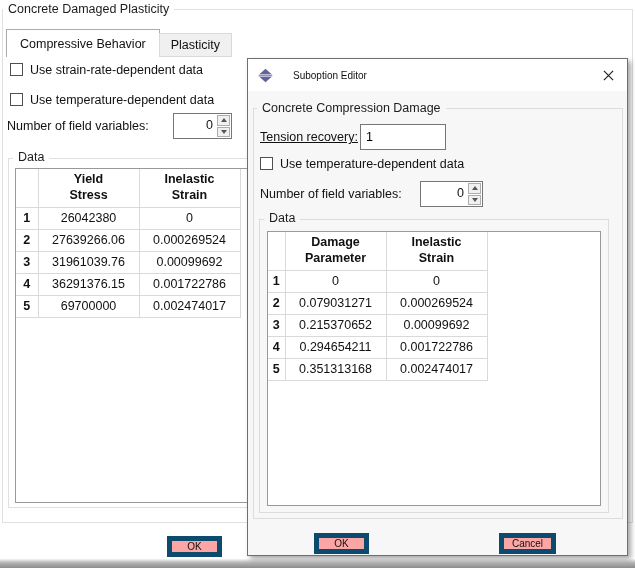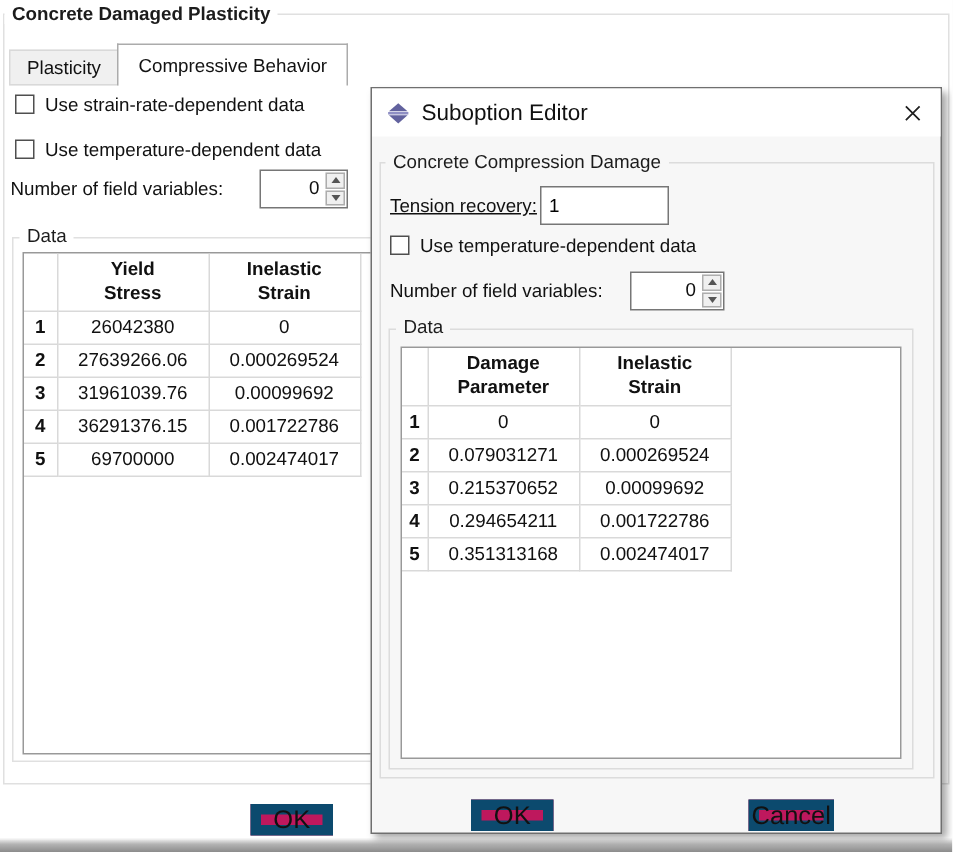--- a/index.html
+++ b/index.html
@@ -48,47 +48,47 @@
   .tablebox { position:absolute; background:#fff; border:1px solid #999; overflow:hidden; }
   .tablebox table { border-collapse:collapse; table-layout:fixed; }
   .tablebox th, .tablebox td { border-right:1px solid #d9d9d9; border-bottom:1px solid #d9d9d9;
           font-size:12.5px; padding:0 3px; background:#fff; overflow:hidden; }
   .tablebox th { font-weight:bold; white-space:pre-line; text-align:center; vertical-align:middle;
           height:38px; line-height:1.25; }
   .tablebox td { height:22px; text-align:center; }
   .tablebox td.rownum { font-weight:bold; }
 
   
-  .btn { position:absolute; background:#be185d; border:7px solid #0c4a6e; display:flex;
-         align-items:center; justify-content:center; font-size:17px; cursor:default; }
+  .btn { position:absolute; background:#fca5a5; border:5px solid #0c4a6e; display:flex;
+         align-items:center; justify-content:center; font-size:10px; cursor:default; }
 
   
   #dialog { position:absolute; left:247px; top:58px; width:381px; height:498px; background:#f7f7f7;
             border:1px solid #6f6f6f; box-shadow:3px 3px 5px rgba(0,0,0,0.35); z-index:10; }
   #dialog .titlebar { position:absolute; left:0; top:0; right:0; height:32px; background:#fff;
             display:flex; align-items:center; padding:0 10px; }
-  #dialog .titlebar .ttl { flex:1; font-size:15px; margin-left:8px; color:#111; }
+  #dialog .titlebar .ttl { flex:1; font-size:10px; margin-left:20px; color:#111; }
   .closebox { width:18px; height:18px; display:flex; align-items:center; justify-content:center; cursor:default; }
 
   
   .bottomstrip { position:absolute; left:0; top:560px; width:635px; height:8px;
                  background:linear-gradient(180deg,#e3e3e3 0%,#b3b3b3 35%,#8b8b8b 100%); }
   .sep-top { position:absolute; left:0; top:559px; width:635px; height:1px; background:#ededed; }
 </style>
 </head>
 <body>
 
 <div id="screen">
 
   <div class="groupbox" style="left:2px; top:9px; width:631px; height:514px;"></div>
-  <div class="grouplabel on-white" style="left:3px; top:2px;font-weight:bold;">Concrete Damaged Plasticity</div>
+  <div class="grouplabel on-white" style="left:3px; top:2px;">Concrete Damaged Plasticity</div>
 
   <div class="tabbar">
+    <div class="tab active">Compressive Behavior</div>
     <div class="tab">Plasticity</div>
-    <div class="tab active">Compressive Behavior</div>
   </div>
 
   <div class="cbrow" style="left:10px; top:63px;">
     <div class="cb"></div>
     <span>Use strain-rate-dependent data</span>
   </div>
 
   <div class="cbrow" style="left:10px; top:93px;">
     <div class="cb"></div>
     <span>Use temperature-dependent data</span>

